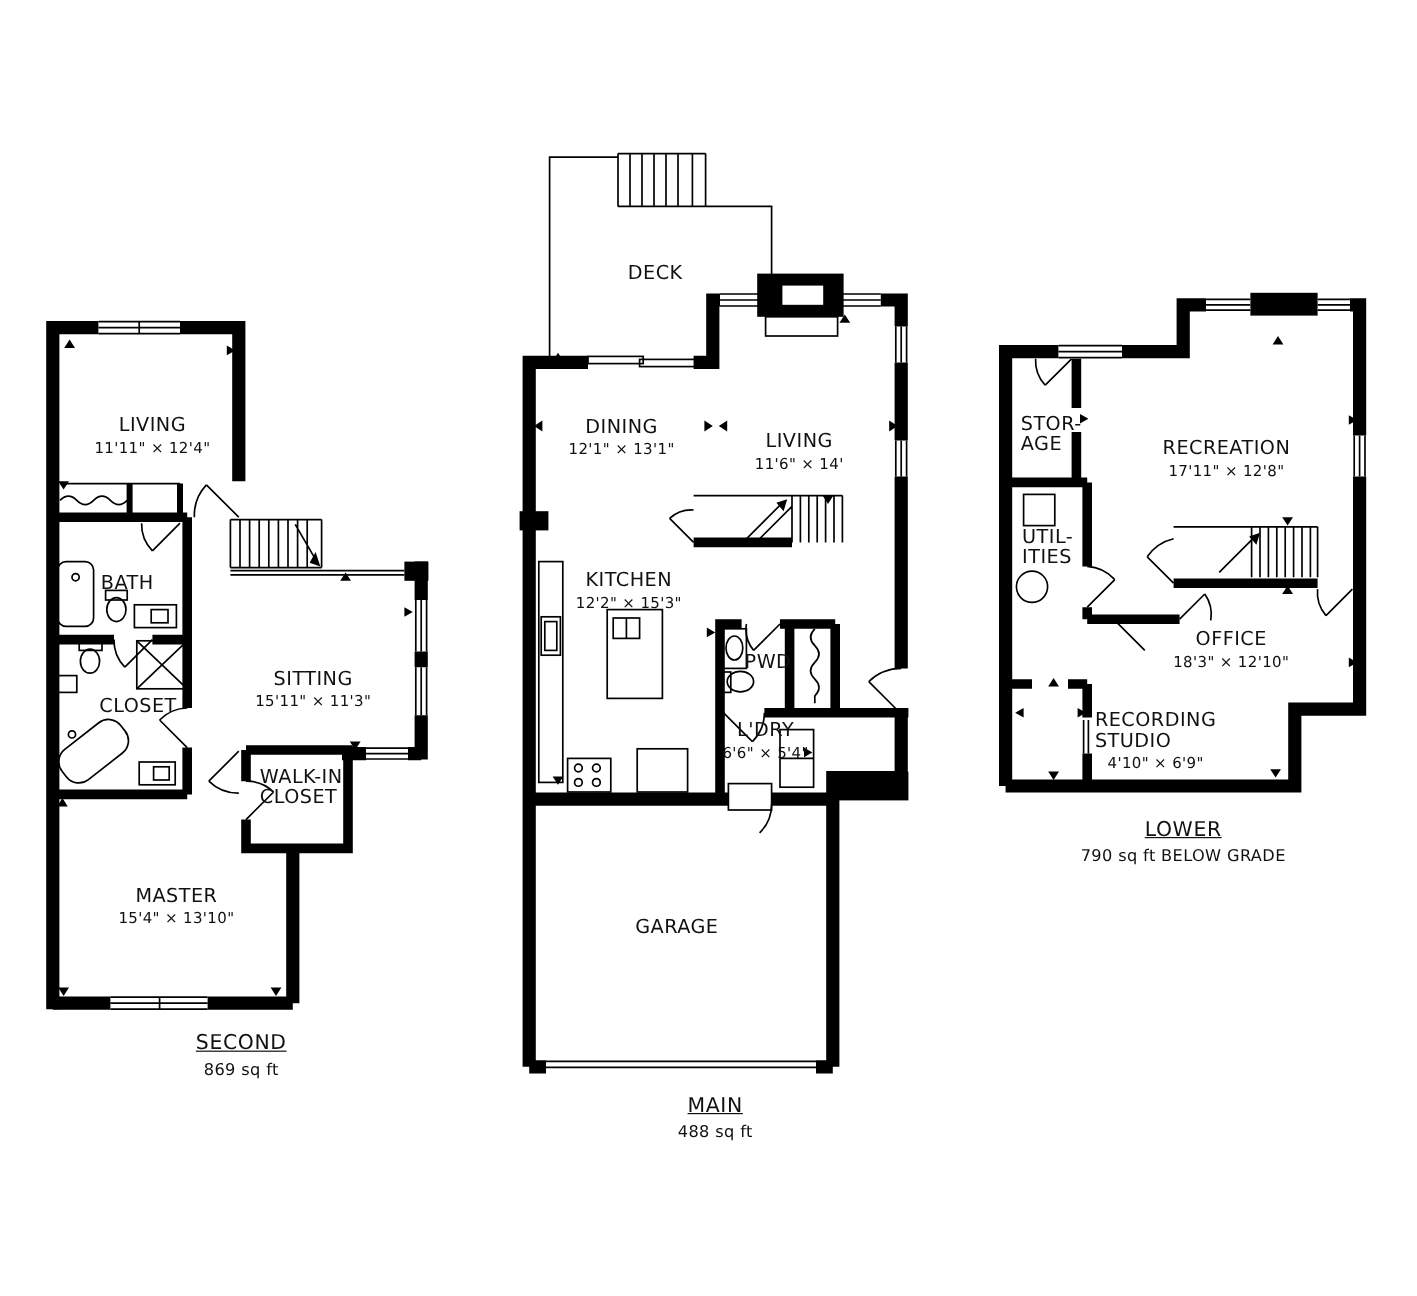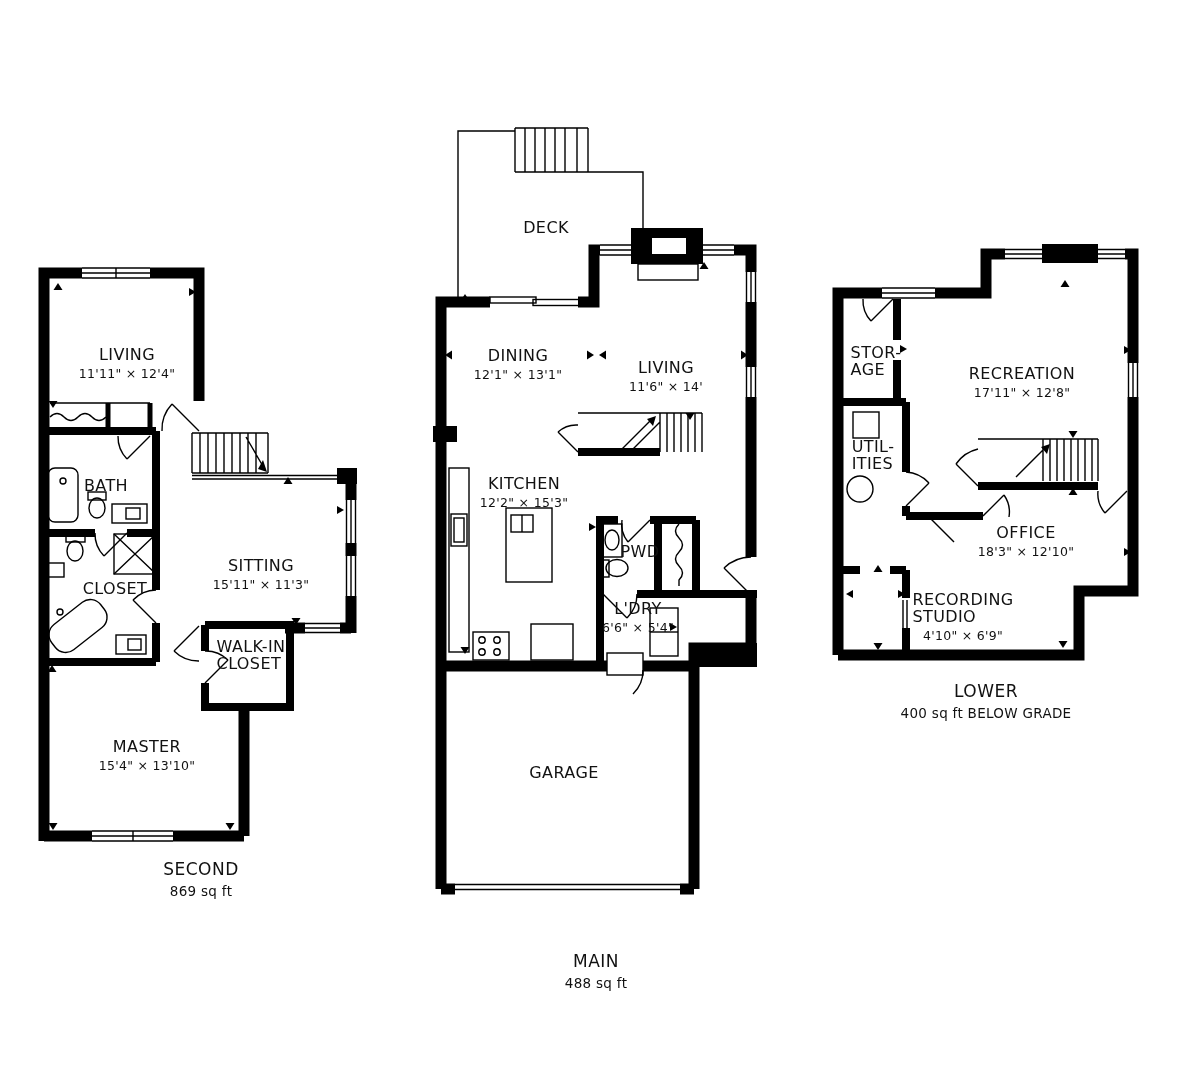--- a/index.html
+++ b/index.html
@@ -9,21 +9,21 @@
   .w11{stroke:#000;stroke-width:11;fill:none;}
   .w8{stroke:#000;stroke-width:8;fill:none;}
   .w5{stroke:#000;stroke-width:5;fill:none;}
   .t{stroke:#000;stroke-width:1.4;fill:none;}
   .f{fill:#000;stroke:none;}
   .wh{fill:#fff;}
   .room{position:absolute;transform:translate(-50%,-50%);display:flex;flex-direction:column;
         align-items:center;text-align:left;white-space:pre-line;line-height:1.05;}
   .rn{font-size:16px;letter-spacing:.4px;}
   .rd{font-size:12.5px;letter-spacing:.3px;margin-top:3px;}
-  .cap .rn{font-size:17px;letter-spacing:.5px;}
+  .cap .rn{font-size:17px;letter-spacing:.5px;text-decoration:underline;}
   .cap .rd{font-size:13.5px;margin-top:5px;}
 </style>
 </head>
 <body>
 
 <div id="stage">
 
 <svg class="plan" width="1181" height="1080" viewBox="0 0 1181 1080">
 
   <g>
@@ -296,21 +296,21 @@
 <div class="room" style="left:640px;top:552px">
   <span class="rn">PWD</span>
 </div>
 <div class="room" style="left:638px;top:617px">
   <span class="rn">L'DRY</span>
   <span class="rd">6'6" × 5'4"</span>
 </div>
 <div class="room" style="left:564px;top:773px">
   <span class="rn">GARAGE</span>
 </div>
-<div class="room cap" style="left:596px;top:972px">
+<div class="room cap" style="left:596px;top:932px">
   <span class="rn">MAIN</span>
   <span class="r d rd">488 sq ft</span>
 </div>
 
 <div class="room" style="left:876px;top:362px">
   <span class="rn">STOR-
 AGE</span>
 </div>
 <div class="room" style="left:1022px;top:382px">
   <span class="rn">RECREATION</span>
@@ -324,16 +324,16 @@
   <span class="rn">OFFICE</span>
   <span class="rd">18'3" × 12'10"</span>
 </div>
 <div class="room" style="left:963px;top:617px">
   <span class="rn">RECORDING
 STUDIO</span>
   <span class="rd">4'10" × 6'9"</span>
 </div>
 <div class="room cap" style="left:986px;top:702px">
   <span class="rn">LOWER</span>
-  <span class="rd">400 sq ft BELOW GRADE</span>
+  <span class="rd">790 sq ft BELOW GRADE</span>
 </div>
 
 </div>
 
 </body></html>

